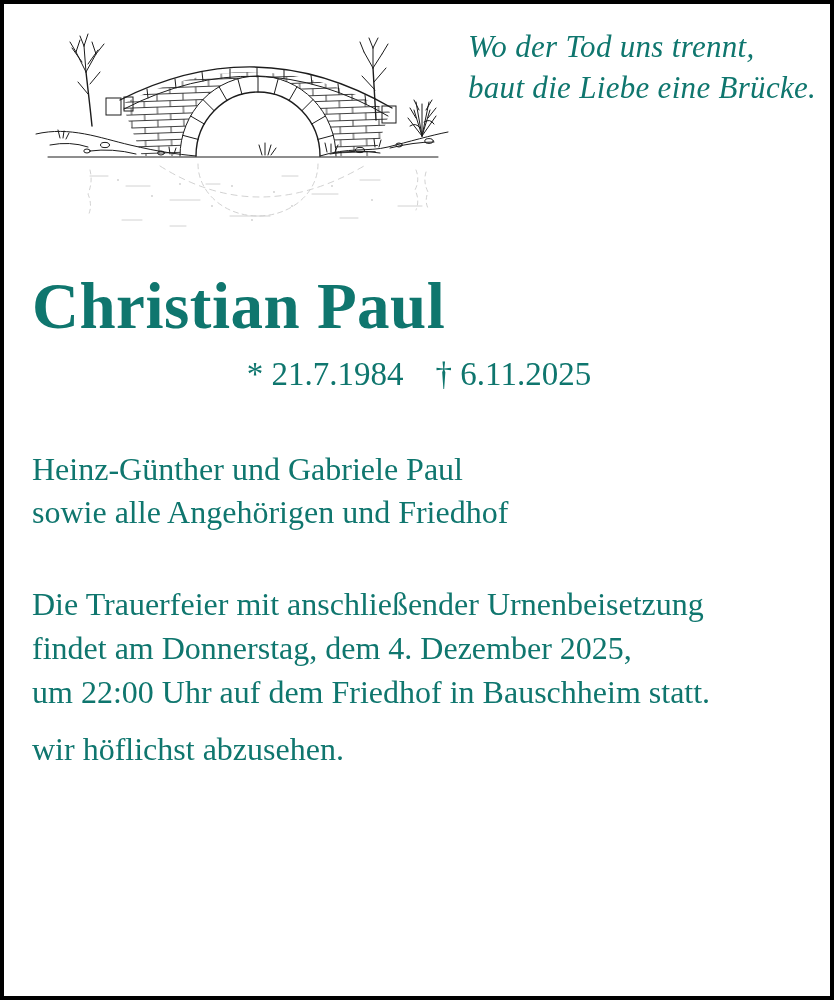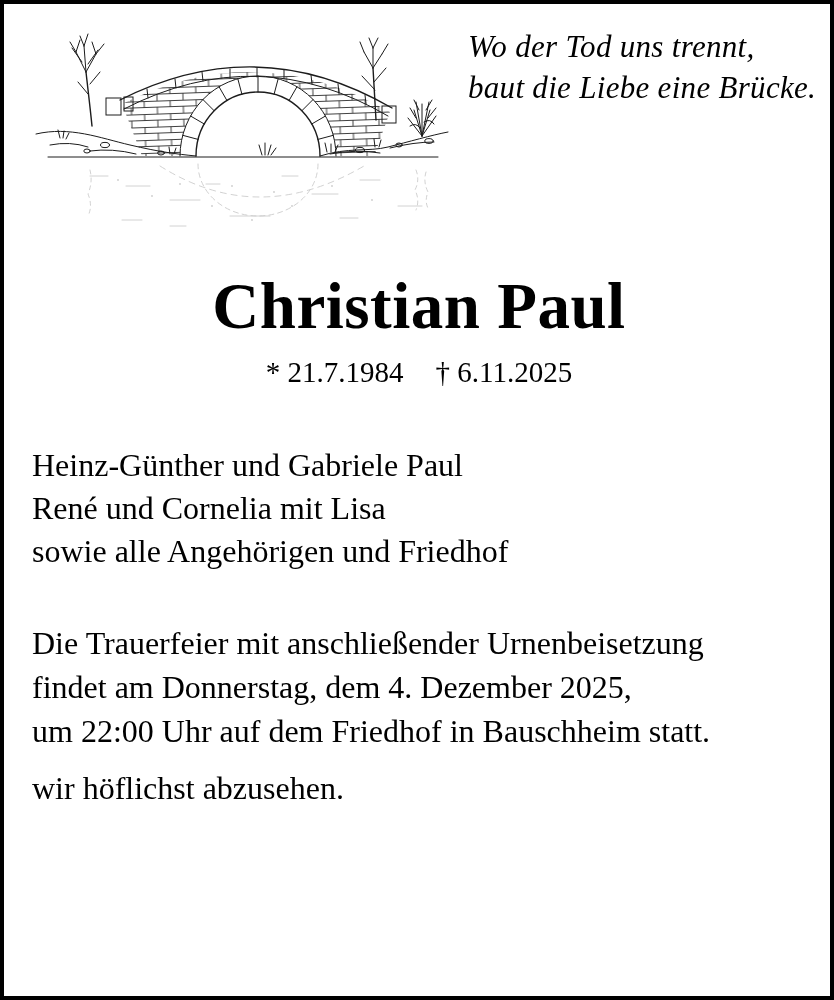--- a/index.html
+++ b/index.html
@@ -3,43 +3,43 @@
 <meta charset="utf-8">
 <title>Traueranzeige</title>
 <style>
   html, body { margin: 0; padding: 0; background: #ffffff; }
   .page {
     width: 834px; height: 1000px;
     box-sizing: border-box;
     border: 4px solid #000000;
     position: relative;
     background: #ffffff;
-    color: #000000;
+    color: #0f766e;
     font-family: "Liberation Serif", "DejaVu Serif", serif;
     overflow: hidden;
   }
   .bridge-wrap {
     position: absolute; top: 10px; left: 26px;
     width: 424px; height: 228px;
   }
   .quote {
     position: absolute; top: 22px; left: 464px;
     font-style: italic;
     font-size: 31px; line-height: 41px;
     letter-spacing: 0.3px;
   }
   .flow { position: absolute; top: 240px; left: 28px; right: 24px; }
   .line { white-space: nowrap; }
   .intro { font-size: 32px; line-height: 43px; }
   .name {
     font-size: 65px; font-weight: bold;
-    text-align: center; line-height: 1;
+    text-align: left; line-height: 1;
     margin: 30px 0 0 0; letter-spacing: 0.5px;
   }
-  .dates { text-align: center; font-size: 29px; margin-top: 17px; }
+  .dates { text-align: center; font-size: 33px; margin-top: 17px; }
   .dates .birth { margin-right: 32px; }
   .mourners { margin-top: 55px; font-size: 32px; line-height: 43px; }
   .service { margin-top: 48px; font-size: 32px; line-height: 44px; }
   .flowers { margin-top: 13px; font-size: 32px; line-height: 45px; }
   svg .ink { stroke: #1c1c1c; fill: none; stroke-width: 1; stroke-linecap: round; }
   svg .ink-bold { stroke: #1c1c1c; fill: none; stroke-width: 1.4; stroke-linecap: round; }
   svg .mirror { stroke: #8f8f8f; fill: none; stroke-width: 0.9; stroke-linecap: round; }
 </style>
 </head>
 <body>
@@ -130,21 +130,20 @@
 
 
     <h1 class="name">Christian Paul</h1>
 
     <div class="dates">
       <span class="birth">* 21.7.1984</span><span>† 6.11.2025</span>
     </div>
 
     <div class="mourners">
       <div class="line">Heinz-Günther und Gabriele Paul</div>
-      <div class="line">René und Cornelia mit Lisa</div>
       <div class="line">sowie alle Angehörigen und Friedhof</div>
     </div>
 
     <div class="service">
       <div class="line">Die Trauerfeier mit anschließender Urnenbeisetzung</div>
       <div class="line">findet am Donnerstag, dem 4. Dezember 2025,</div>
       <div class="line">um 22:00 Uhr auf dem Friedhof in Bauschheim statt.</div>
     </div>
 
     <div class="flowers">

